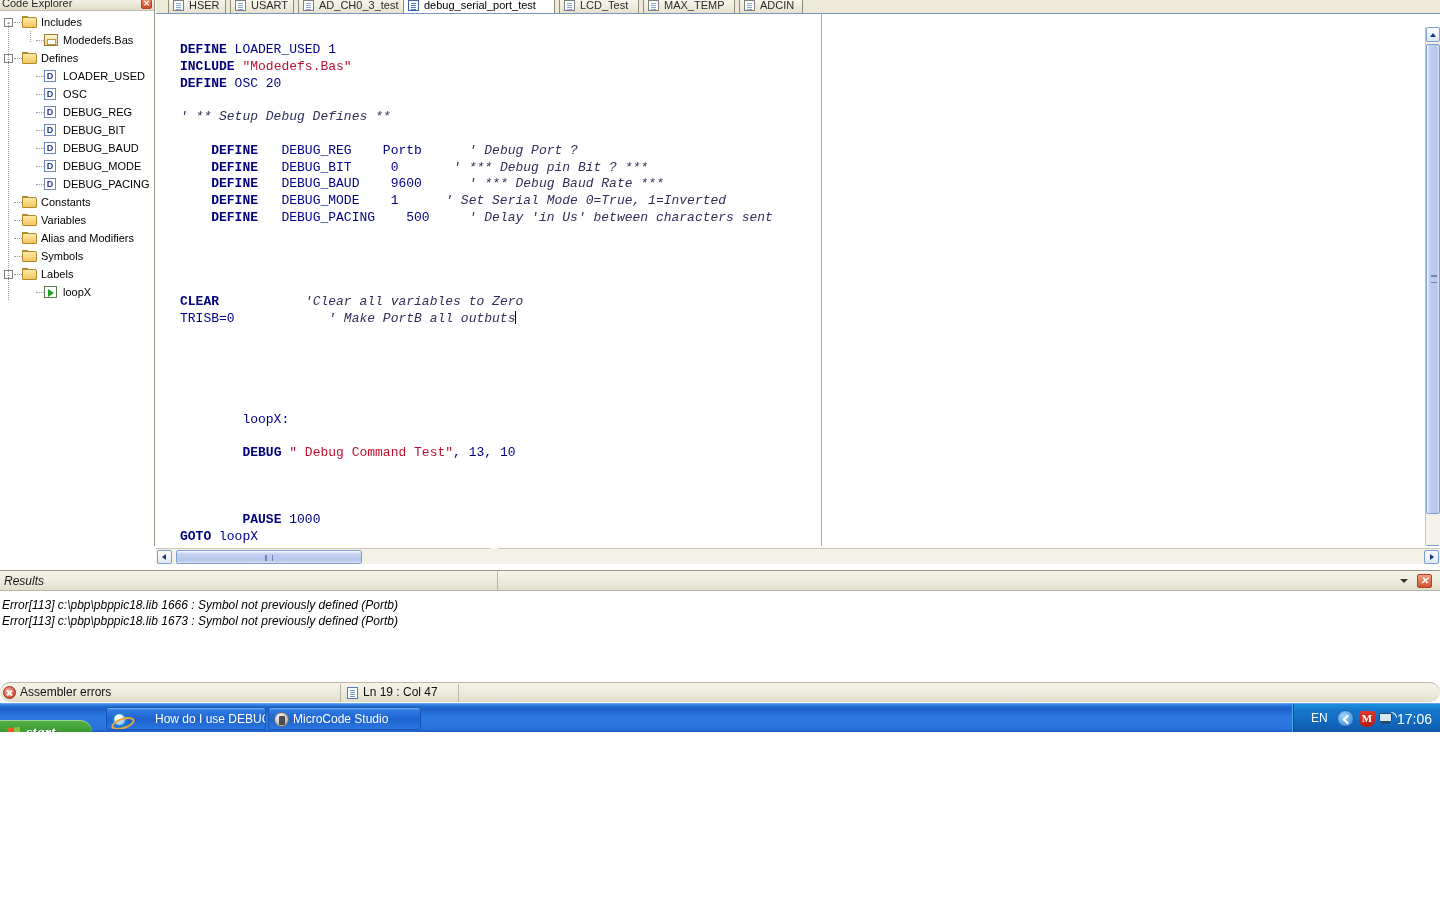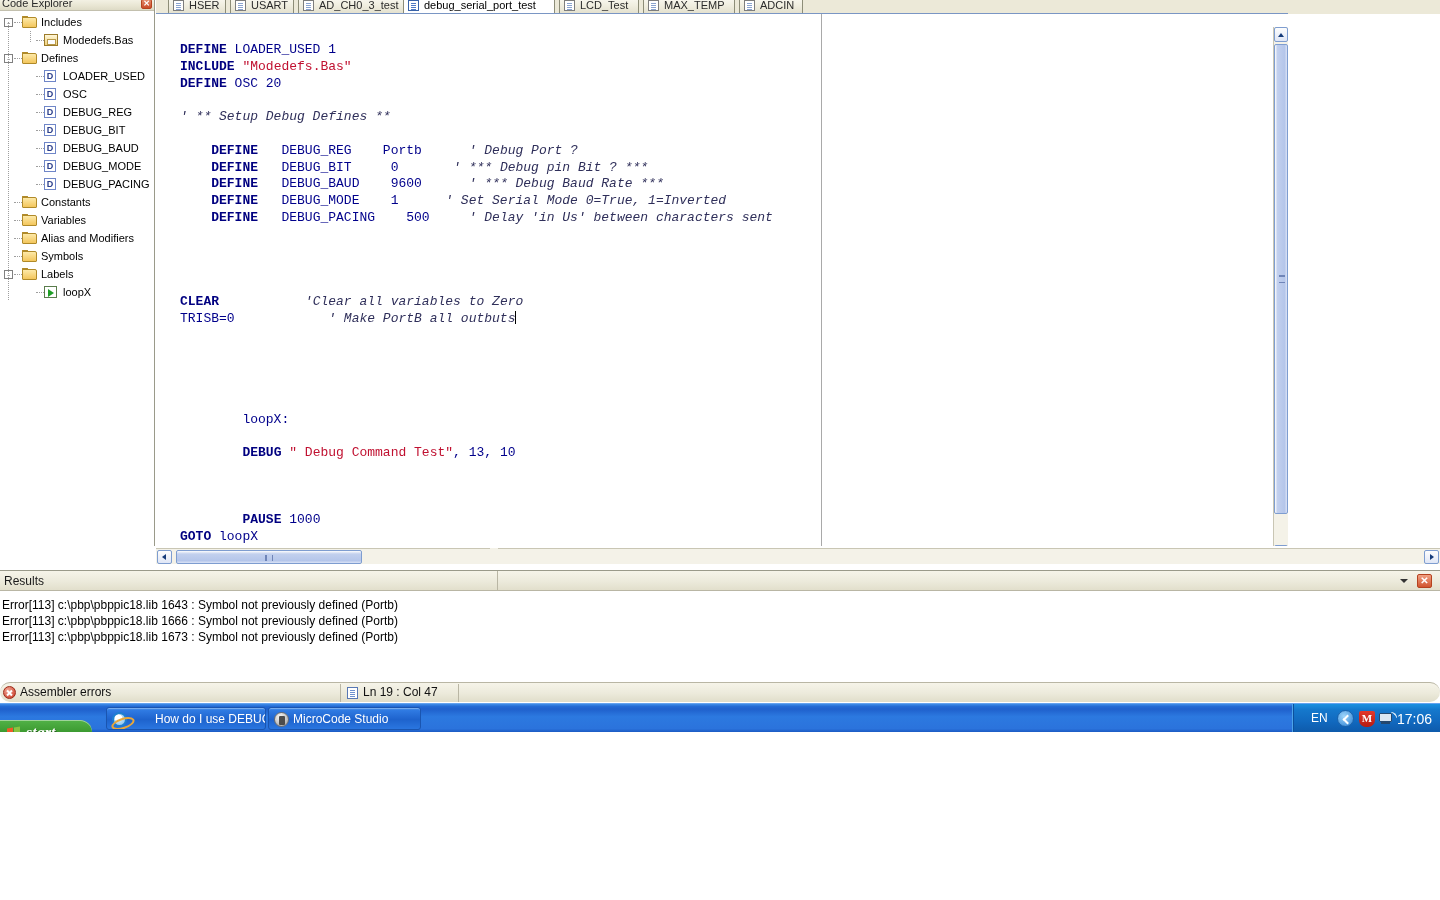--- a/index.html
+++ b/index.html
@@ -180,21 +180,21 @@
     font-style: normal;
   }
   .tab-item.active .tab-doc-icon {
     border-color: #3a63a8;
   }
   .tab-item.active .tab-doc-icon i { background: #4f79c4; box-shadow: 0 2px 0 #4f79c4, 0 4px 0 #4f79c4, 0 6px 0 #4f79c4; }
 
   
   #editor-frame {
     position: absolute; left: 156px; top: 13px;
-    width: 1132px; height: 533px;
+    width: 1284px; height: 533px;
     background: #ffffff;
     border-top: 1px solid #7a96c4;
     overflow: hidden;
   }
   #editor-surface {
     position: absolute; left: 0; top: 0;
     width: 1269px; height: 533px;
     background: #ffffff;
     overflow: hidden;
   }
@@ -306,20 +306,21 @@
     width: 8px; height: 16px;
     background: #f4f2e8;
   }
 
   
   #results {
     position: absolute; left: 0; top: 570px;
     width: 1440px; height: 112px;
     background: #ffffff;
     border-top: 1px solid #9a9a8a;
+    font-style: italic;
   }
   #results-header {
     position: absolute; left: 0; top: 0;
     width: 1440px; height: 20px;
     background: linear-gradient(to bottom,#f6f4e9 0%,#eceadb 55%,#e2dfcc 100%);
     border-bottom: 1px solid #b9b6a4;
   }
   #results-title {
     position: absolute; left: 4px; top: 3px;
     font-size: 12px; color: #1a1a1a;
@@ -729,21 +730,20 @@
   <div id="hsplit-corner"></div>
 
   <div id="results">
     <div id="results-header">
       <div id="results-title">Results</div>
       <div id="results-divider"></div>
       <div id="results-menu-arrow"></div>
       <div id="results-close">✕</div>
     </div>
     <div id="results-list">
-        <div class="result-row">Error[113] c:\pbp\pbppic18.lib 1643 : Symbol not previously defined (Portb)</div>
         <div class="result-row">Error[113] c:\pbp\pbppic18.lib 1666 : Symbol not previously defined (Portb)</div>
         <div class="result-row">Error[113] c:\pbp\pbppic18.lib 1673 : Symbol not previously defined (Portb)</div>
       </div>
   </div>
 
   <div id="statusbar">
     <div id="status-err-icon"></div>
     <div id="status-err-text">Assembler errors</div>
     <div id="status-sep1"></div>
     <div id="status-doc-icon">

